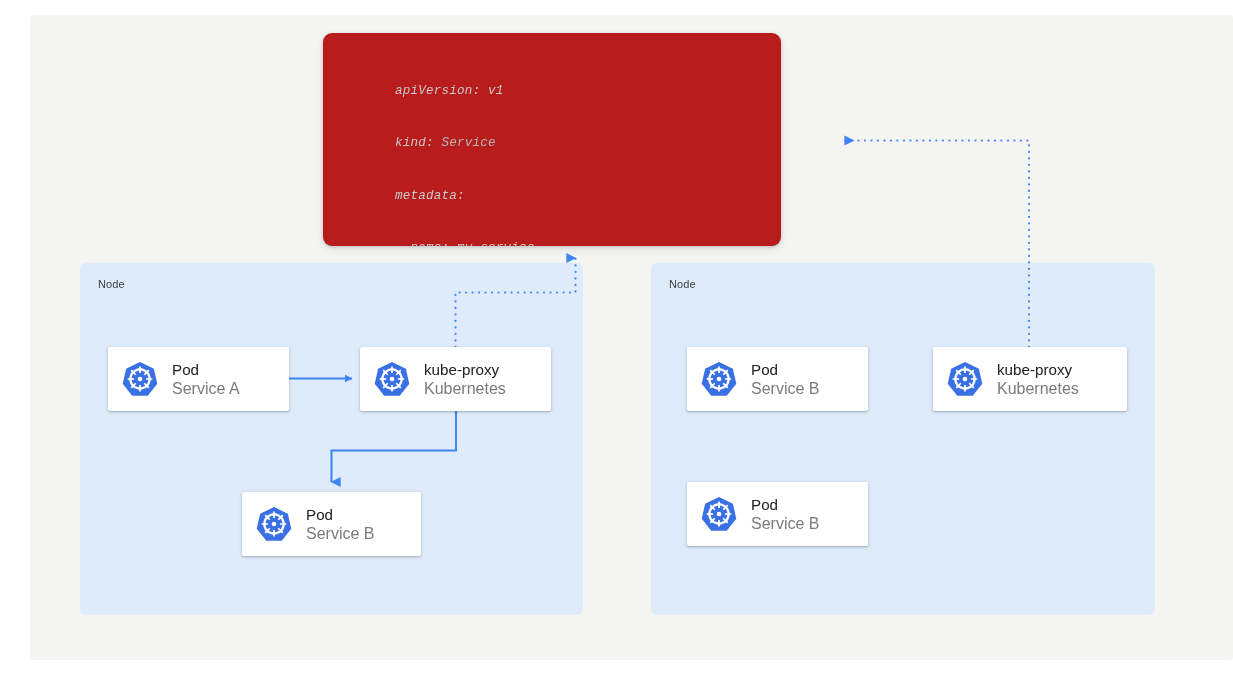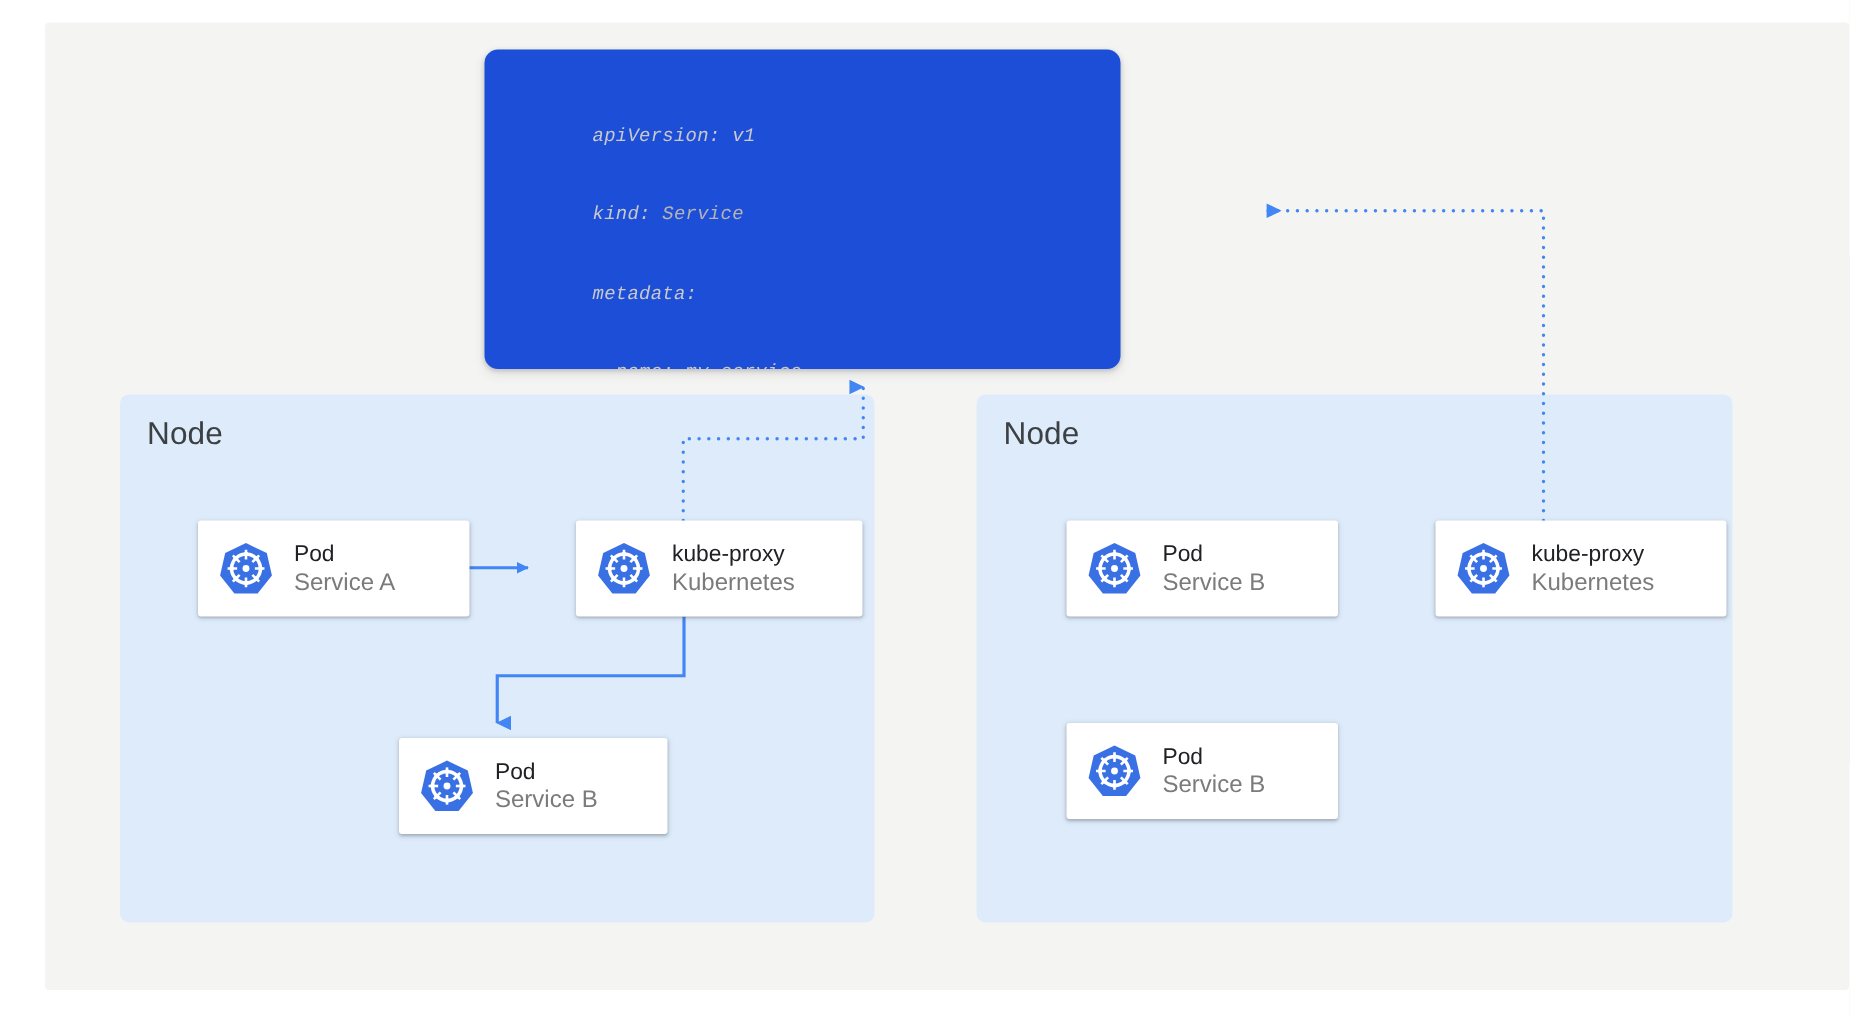--- a/index.html
+++ b/index.html
@@ -42,23 +42,23 @@
     height: 683px;
     pointer-events: none;
     z-index: 5;
   }
 
   
   #code-card {
     position: absolute;
     left: 323px;
     top: 33px;
-    width: 424px;
+    width: 458px;
     height: 213px;
-    background: #1d4ed8;
+    background: #b91c1c;
     border-radius: 9px;
     box-shadow: 0 1px 3px rgba(60,64,67,0.22), 0 3px 8px rgba(60,64,67,0.11);
     z-index: 8;
     overflow: hidden;
   }
   #code-body {
     position: absolute;
     left: 72px;
     top: 15px;
     font-family: "Liberation Mono", "DejaVu Sans Mono", monospace;
@@ -79,36 +79,35 @@
     border-radius: 6px;
     z-index: 2;
   }
   #node-left  { left: 80px;  top: 263px; width: 503px; height: 352px; }
   #node-right { left: 651px; top: 263px; width: 504px; height: 352px; }
 
   .node-label {
     position: absolute;
     left: 18px;
     top: 15px;
-    font-size: 21px;
+    font-size: 11px;
     color: #3c4043;
     letter-spacing: 0.1px;
   }
 
   
   .card {
     position: absolute;
     background: #ffffff;
     border-radius: 2px;
     box-shadow: 0 1px 2px rgba(60,64,67,0.28), 0 1px 4px rgba(60,64,67,0.14);
     display: flex;
     align-items: center;
     z-index: 6;
     box-sizing: border-box;
-    margin-left: 24px;
   }
   .card .k8s-logo {
     flex: 0 0 auto;
     width: 36px;
     height: 36px;
     margin-left: 14px;
     margin-right: 14px;
   }
   .card .card-text {
     display: flex;

